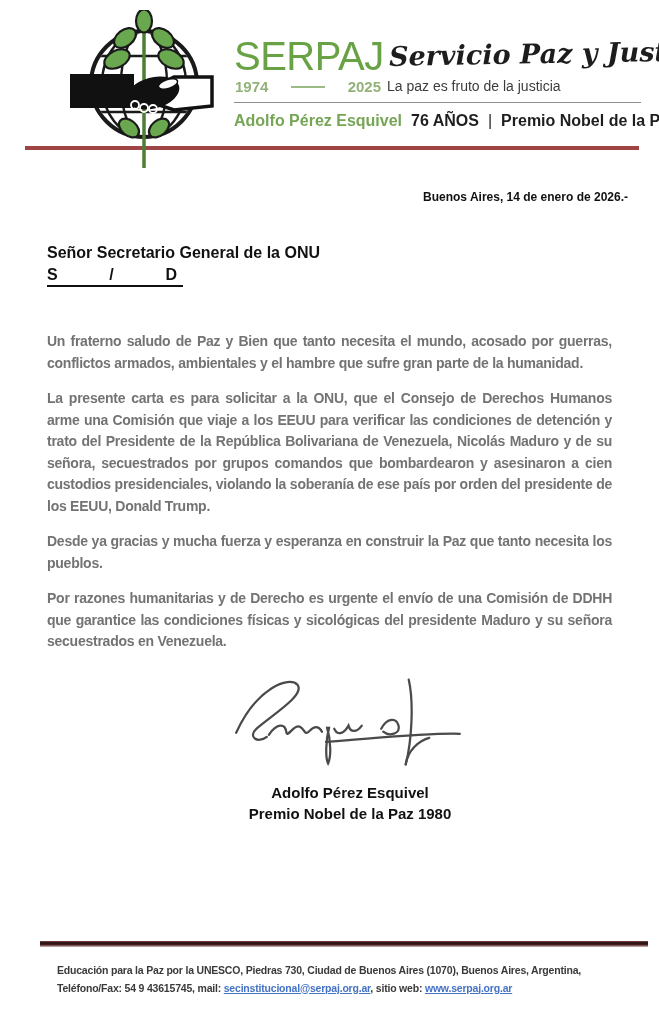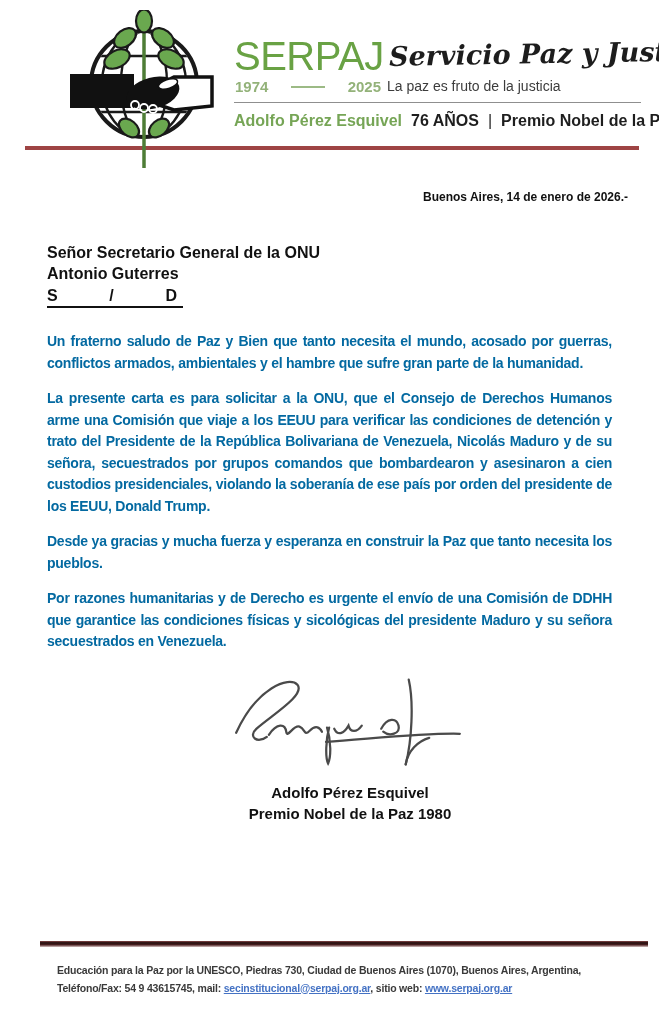--- a/index.html
+++ b/index.html
@@ -57,21 +57,21 @@
   }
   .addressee{position:absolute;left:47px;top:242px;font-size:16px;font-weight:bold;color:#111;line-height:21px;}
   .sd-row{
     display:flex;justify-content:space-between;
     width:130px;padding-right:6px;
     border-bottom:2.5px solid #111;
     margin-top:1px;
   }
   .body-text{
     position:absolute;left:47px;top:331px;width:565px;
-    font-size:14px;font-weight:bold;color:#0369a1;
+    font-size:14px;font-weight:bold;color:#737373;
     letter-spacing:-0.25px;
   }
   .body-text p{margin:0 0 14px 0;line-height:21.5px;text-align:justify;}
   
   .signature{position:absolute;left:228px;top:668px;width:240px;height:105px;}
   .sig-block{
     position:absolute;left:190px;top:782px;width:320px;
     text-align:center;font-size:15px;font-weight:bold;color:#111;line-height:21px;
   }
   
@@ -155,21 +155,20 @@
       </div>
     </div>
 
     <div class="header-rule"></div>
   </div>
 
   <div class="date-line">Buenos Aires, 14 de enero de 2026.-</div>
 
   <div class="addressee">
     <div>Señor Secretario General de la ONU</div>
-    <div>Antonio Guterres</div>
     <div class="sd-row">
       <span>S</span>
       <span>/</span>
       <span>D</span>
     </div>
   </div>
 
   <div class="body-text">
     <p>Un fraterno saludo de Paz y Bien que tanto necesita el mundo, acosado por guerras, conflictos armados, ambientales y el hambre que sufre gran parte de la humanidad.</p>
     <p>La presente carta es para solicitar a la ONU, que el Consejo de Derechos Humanos arme una Comisión que viaje a los EEUU para verificar las condiciones de detención y trato del Presidente de la República Bolivariana de Venezuela, Nicolás Maduro y de su señora, secuestrados por grupos comandos que bombardearon y asesinaron a cien custodios presidenciales,  violando la soberanía de ese país por orden del presidente de los EEUU, Donald Trump.</p>

